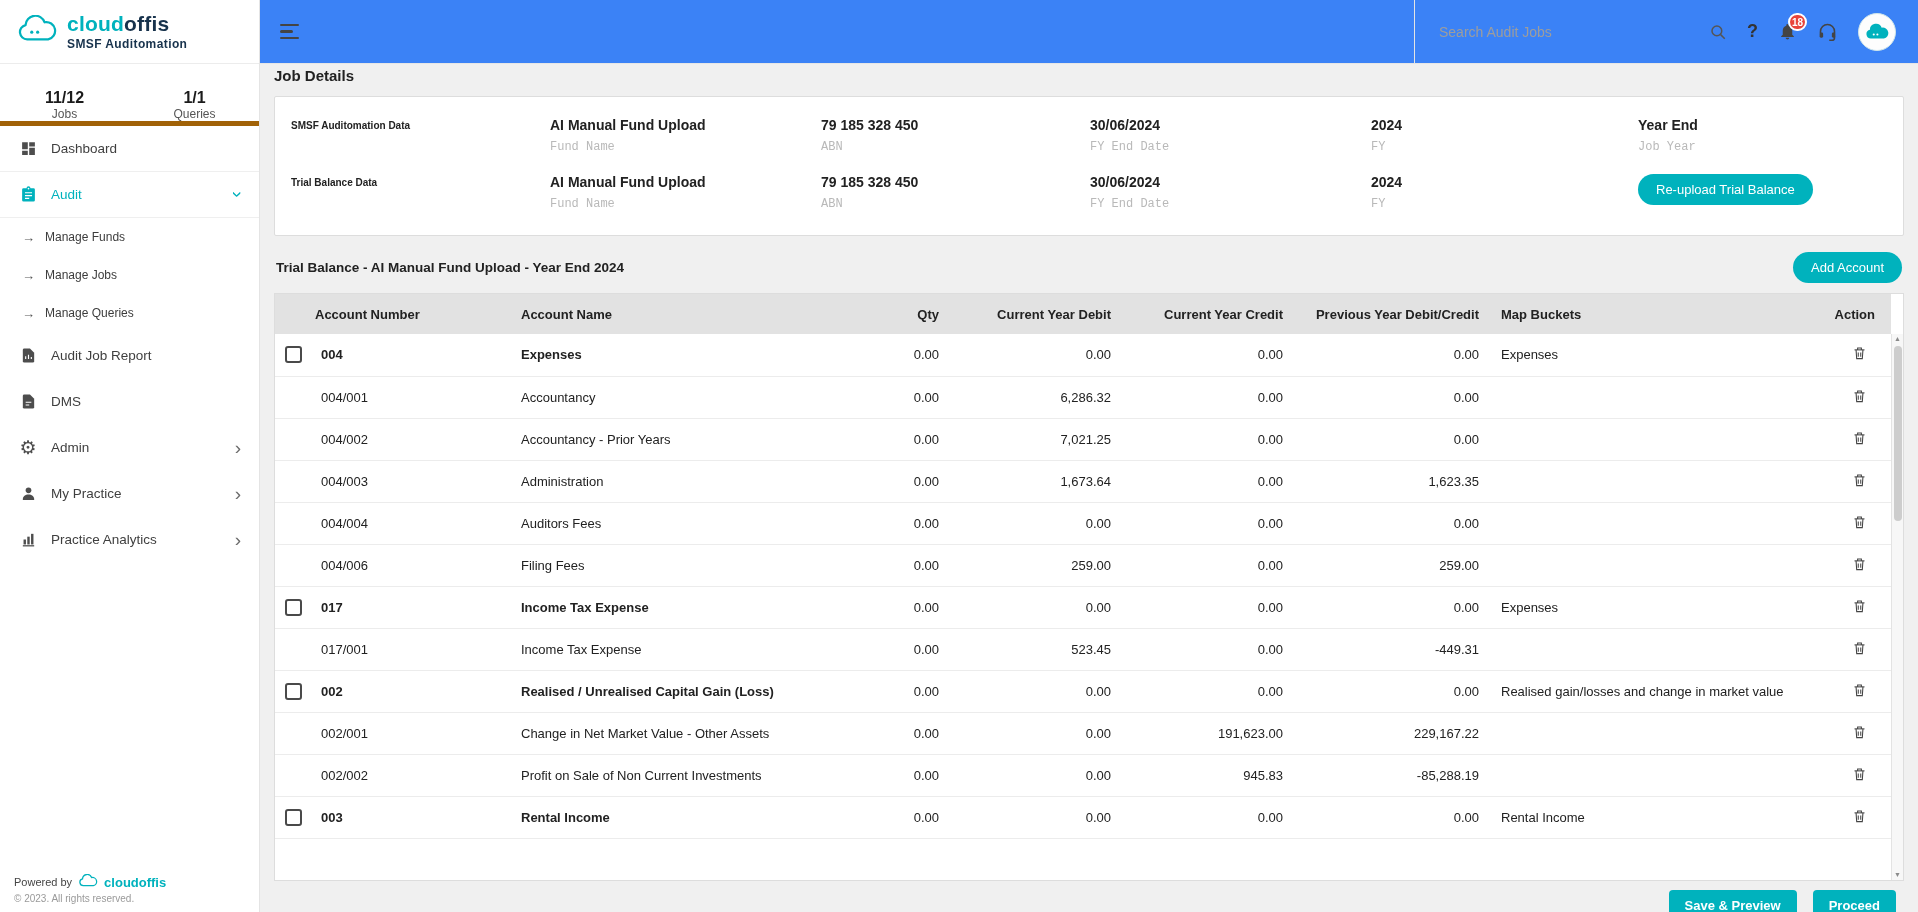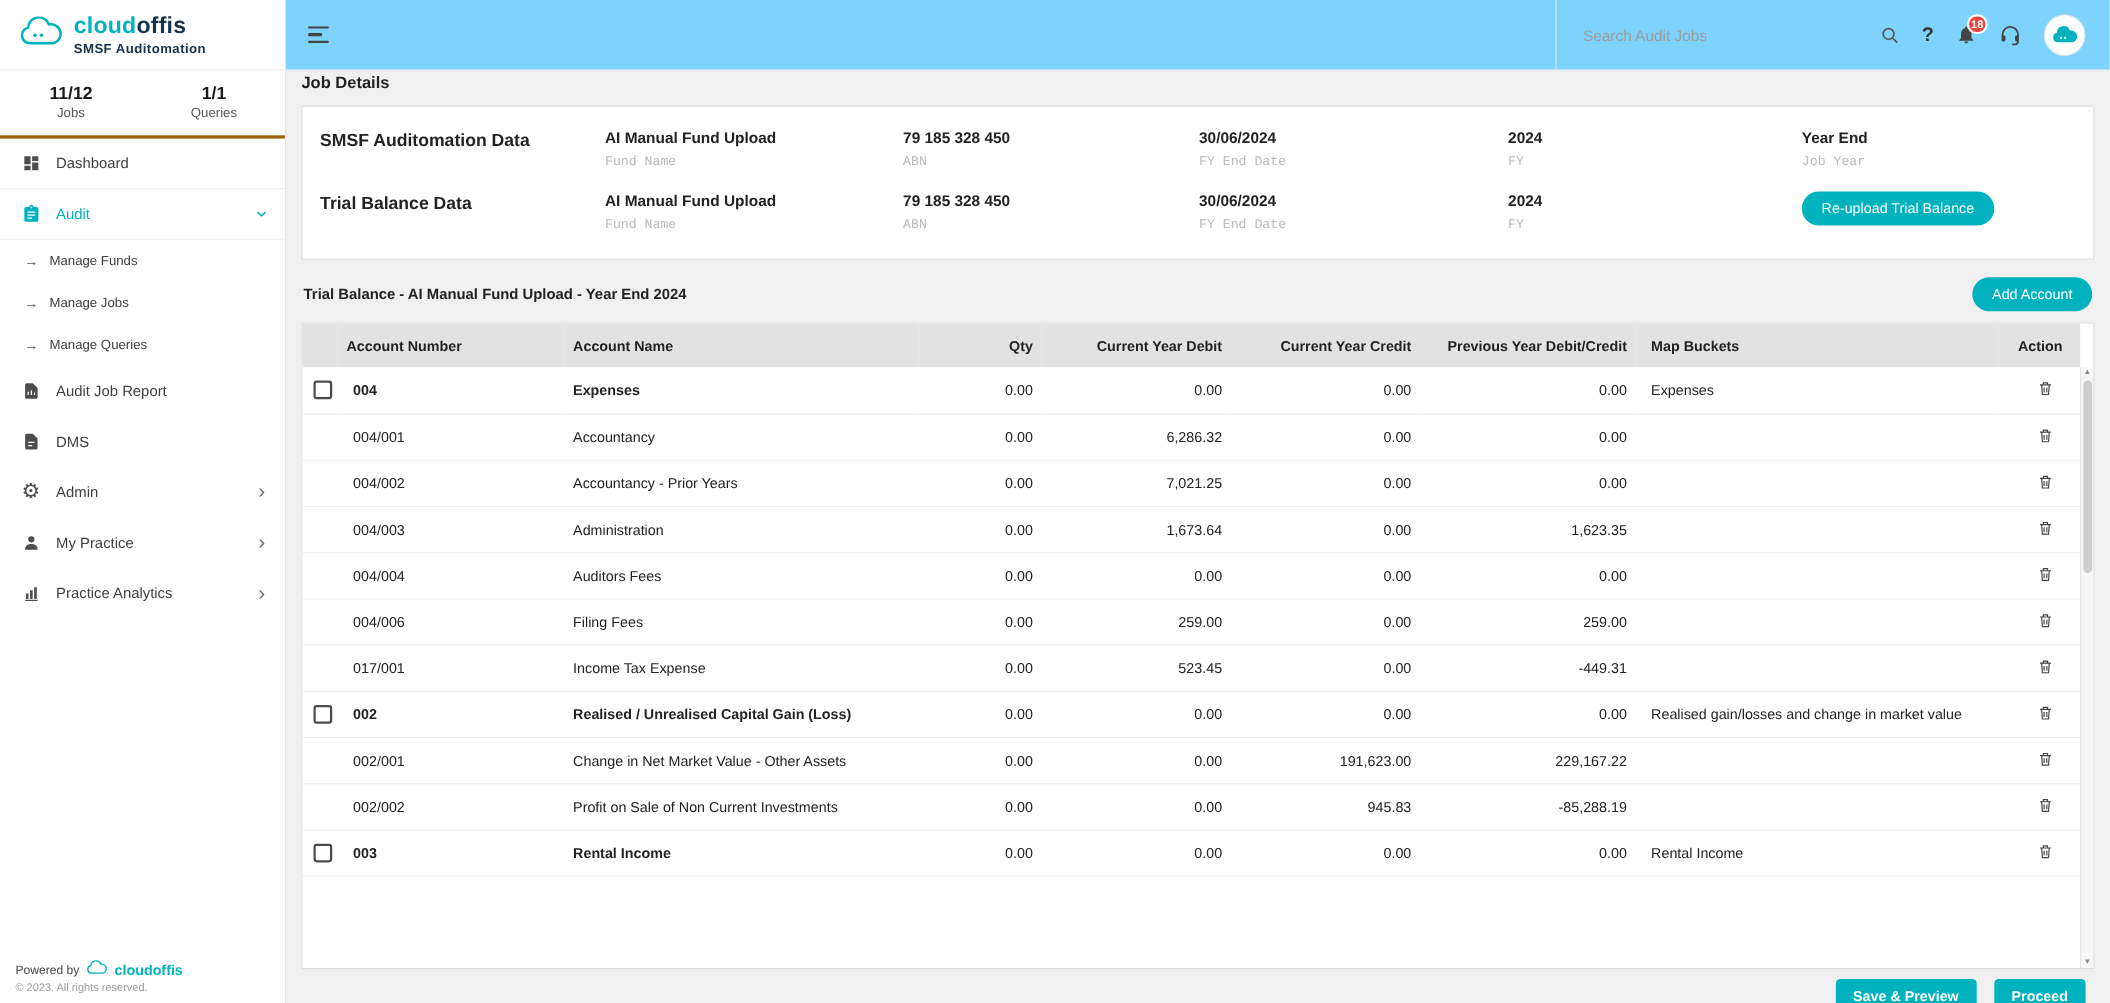--- a/index.html
+++ b/index.html
@@ -6,21 +6,21 @@
   html,body { width:1918px; height:912px; overflow:hidden; }
   body { font-family:"Liberation Sans", sans-serif; background:#f0f0f0; position:relative; color:#222; }
 
   
   .sidebar { position:absolute; left:0; top:0; bottom:0; width:260px; background:#fff; border-right:1px solid #e4e4e4; z-index:5; }
   .brand { height:64px; display:flex; align-items:center; gap:9px; padding-left:16px; border-bottom:1px solid #ececec; cursor:pointer; }
   .brand-name { font-size:21px; font-weight:bold; letter-spacing:.2px; }
   .brand-name .teal { color:#00b2bd; }
   .brand-name .dark { color:#17324c; }
   .brand-tag { font-size:12px; color:#17324c; font-weight:bold; letter-spacing:.4px; margin-top:1px; }
-  .stats { display:flex; height:62px; border-bottom:3px solid #a16207; align-items:flex-start; }
+  .stats { display:flex; height:62px; border-bottom:5px solid #a16207; align-items:flex-end; }
   .stat { flex:1; text-align:center; padding-top:13px; cursor:pointer; }
   .stat-v { font-size:16px; font-weight:bold; color:#1b1b1b; }
   .stat-l { font-size:12px; color:#555; margin-top:0; }
   .stat-div { width:1px; background:#e0e0e0; margin:8px 0; }
   nav { display:block; }
   .nav-item { display:flex; align-items:center; height:46px; padding:0 18px; gap:13px; font-size:13.5px; color:#3f3f3f; cursor:pointer; }
   .nav-item .nicon { width:20px; display:flex; justify-content:center; color:#4d4d4d; }
   .nav-item.active { color:#00b2bd; }
   .nav-item.active .nicon { color:#00b2bd; }
   .nav-item.sep { border-bottom:1px solid #efefef; }
@@ -29,40 +29,40 @@
   .chev.down { transform:rotate(90deg); }
   .nav-sub { display:flex; align-items:center; height:38px; padding:0 18px 0 22px; gap:10px; font-size:12px; color:#3c3c3c; cursor:pointer; }
   .nav-sub .arrow { font-size:13px; color:#555; }
   .gear-glyph { font-size:19px; line-height:1; }
   .side-footer { position:absolute; left:14px; bottom:8px; }
   .powered { display:flex; align-items:center; gap:6px; font-size:11px; color:#444; }
   .powered .brand-mini { color:#00b2bd; font-weight:bold; font-size:13px; }
   .copyright { font-size:10px; color:#9a9a9a; margin-top:3px; }
 
   
-  .topbar { position:absolute; left:260px; right:0; top:0; height:64px; background:#7dd3fc; border-bottom:1px solid #e6e6e6; display:flex; align-items:center; justify-content:space-between; padding:0 22px 0 20px; }
+  .topbar { position:absolute; left:260px; right:0; top:0; height:64px; background:#3b82f6; border-bottom:1px solid #e6e6e6; display:flex; align-items:center; justify-content:space-between; padding:0 22px 0 20px; }
   .hamburger { width:22px; display:flex; flex-direction:column; gap:4px; cursor:pointer; }
   .hamburger span { display:block; height:2.5px; background:#444; border-radius:2px; }
   .hamburger span:nth-child(1){ width:19px; }
   .hamburger span:nth-child(2){ width:13px; }
   .hamburger span:nth-child(3){ width:19px; }
   .top-right { display:flex; align-items:center; gap:20px; border-left:1px solid #e4e4e4; padding-left:24px; height:100%; }
   .search-input { border:none; outline:none; font-size:14px; color:#333; width:250px; background:transparent; }
   .search-input::placeholder { color:#9d9d9d; }
   .icon-btn { background:none; border:none; padding:0; cursor:pointer; color:#444; display:flex; align-items:center; position:relative; }
   .help-btn { font-size:18px; font-weight:bold; color:#333; font-family:"Liberation Sans",sans-serif; }
   .badge { position:absolute; top:-9px; right:-10px; background:#e8443a; color:#fff; font-size:10px; font-weight:bold; min-width:18px; height:18px; border-radius:9px; display:flex; align-items:center; justify-content:center; border:2px solid #fff; padding:0 2px; }
   .avatar { width:38px; height:38px; border-radius:50%; border:1.5px solid #cfe6ea; background:#fdfdfd; display:flex; align-items:center; justify-content:center; cursor:pointer; }
 
   
   .main { position:absolute; left:260px; top:64px; right:0; bottom:0; background:#f0f0f0; padding:1px 14px 0; }
   .jd-title { font-size:15px; font-weight:bold; color:#222; margin:2px 0 12px; }
   .jd-card { background:#fff; border:1px solid #ddd; border-radius:2px; padding:14px 16px 10px; }
   .jd-row { display:grid; grid-template-columns:259px 271px 269px 281px 267px 1fr; align-items:start; padding:6px 0 14px; }
-  .jd-name { font-size:16px; font-weight:bold; color:#222; padding-top:3px; }
+  .jd-name { font-size:10px; font-weight:bold; color:#222; padding-top:3px; }
   .jd-field .v { font-size:14px; font-weight:bold; color:#222; }
   .jd-field .l { font-size:12px; color:#b9b9b9; margin-top:7px;font-family:Liberation Mono, monospace; }
   .pill { background:#00b2bd; color:#fff; border:none; font-size:13px; padding:8px 18px; border-radius:17px; cursor:pointer; font-family:"Liberation Sans",sans-serif; }
 
   .tb-head { display:flex; align-items:center; justify-content:space-between; margin:16px 2px 10px; }
   .tb-title { font-size:13.5px; font-weight:bold; color:#222; }
 
   .tb-card { position:relative; background:#fff; border:1px solid #ddd; height:588px; overflow:hidden; }
   table { border-collapse:collapse; table-layout:fixed; width:calc(100% - 12px); }
   thead th { background:#e2e2e2; font-size:13px; font-weight:bold; color:#222; height:40px; text-align:left; padding:0 8px; }
@@ -450,20 +450,40 @@
       <button class="trash">
         <svg width="15" height="16" viewBox="0 0 24 24" fill="none" stroke="#444" stroke-width="1.7">
                   <path d="M4 7h16"></path>
                   <path d="M9 7V4h6v3"></path>
                   <path d="M6.5 7l1 14h9l1-14"></path>
                   <path d="M10 11v7M14 11v7"></path>
                 </svg>
       </button>
     </td>
   </tr>
+          <tr class="parent">
+    <td class="c-check"><span class="checkbox"></span></td>
+    <td class="c-num">017</td>
+    <td class="c-name">Income Tax Expense</td>
+    <td class="c-qty r">0.00</td>
+    <td class="c-debit r">0.00</td>
+    <td class="c-credit r">0.00</td>
+    <td class="c-prev r">0.00</td>
+    <td class="c-bucket">Expenses</td>
+    <td class="c-action">
+      <button class="trash">
+        <svg width="15" height="16" viewBox="0 0 24 24" fill="none" stroke="#444" stroke-width="1.7">
+                  <path d="M4 7h16"></path>
+                  <path d="M9 7V4h6v3"></path>
+                  <path d="M6.5 7l1 14h9l1-14"></path>
+                  <path d="M10 11v7M14 11v7"></path>
+                </svg>
+      </button>
+    </td>
+  </tr>
           <tr>
     <td class="c-check"></td>
     <td class="c-num">017/001</td>
     <td class="c-name">Income Tax Expense</td>
     <td class="c-qty r">0.00</td>
     <td class="c-debit r">523.45</td>
     <td class="c-credit r">0.00</td>
     <td class="c-prev r">-449.31</td>
     <td class="c-bucket"></td>
     <td class="c-action">

